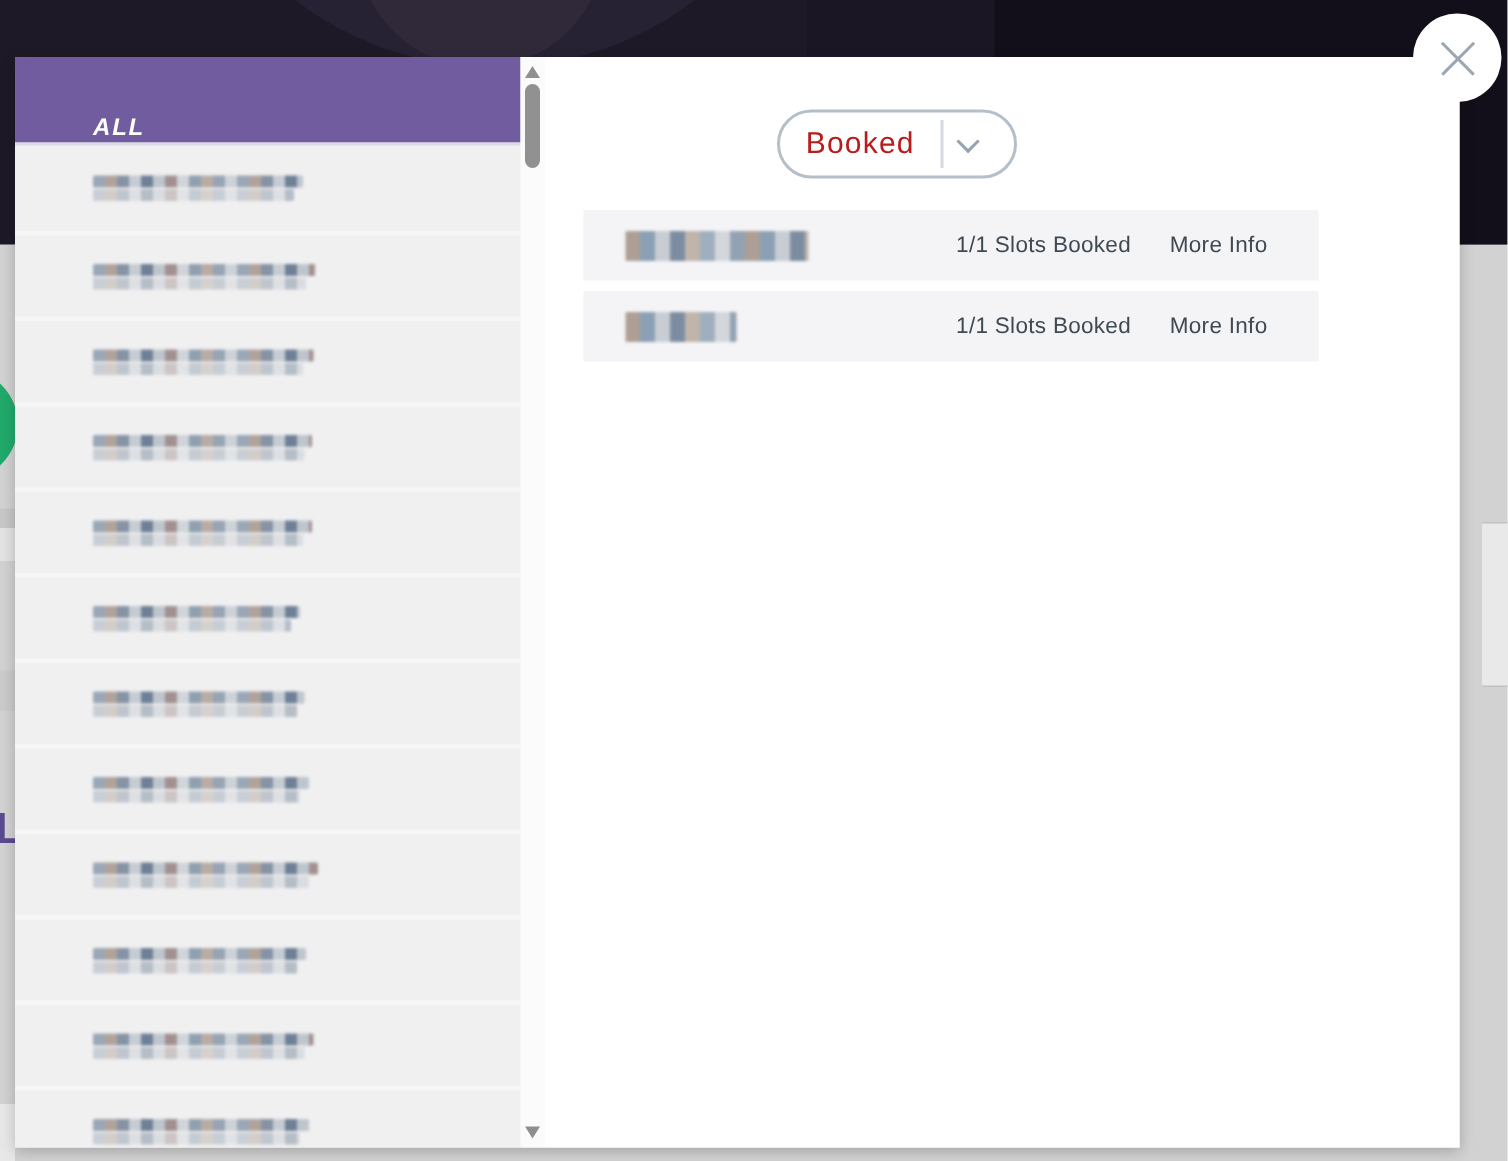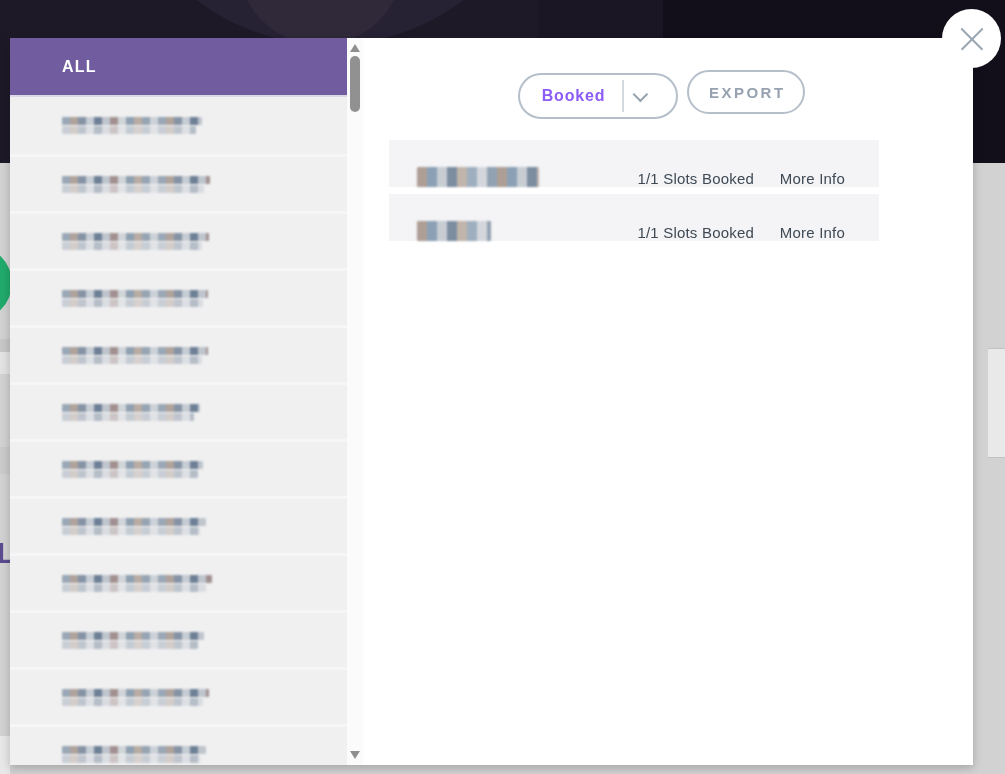--- a/index.html
+++ b/index.html
@@ -46,22 +46,22 @@
     background:#ffffff; box-shadow:0 3px 9px rgba(0,0,0,.22);
     display:flex;
   }
   
   .panel {
     position:relative; width:353px; height:100%;
     background:#f0f0f1; flex:none; overflow:hidden;
   }
   .panel-header {
     width:337px; height:57px; background:#715c9f;
-    display:flex; align-items:center; padding-left:52px;
-    color:#ffffff; font-size:16px; font-weight:bold; letter-spacing:1.2px;
+    display:flex; align-items:flex-end; padding-left:52px;
+    color:#ffffff; font-size:16px; font-weight:bold; letter-spacing:1.2px;font-style:italic;
   }
   .panel-list { border-top:2px solid #dcd9e6; width:337px; }
   .side-item {
     height:57px; display:flex; flex-direction:column; justify-content:center;
     padding-left:52px; cursor:pointer;
   }
   .side-item + .side-item { border-top:3px solid #f6f6f8; }
   .redact { height:8px; border-radius:1px; filter:blur(1px);
     background:repeating-linear-gradient(90deg,#9aa7b6 0 8px,#b0a39c 8px 16px,#8593a5 16px 24px,#c6ccd3 24px 32px,#6e8096 32px 40px,#bfc5cd 40px 48px,#a29090 48px 56px,#d0d5da 56px 64px,#8fa0b0 64px 72px,#b8aca4 72px 80px,#96a4b3 80px 88px,#cdd2d8 88px 96px);
   }
@@ -82,34 +82,34 @@
     border-radius:5px; background:#919191; cursor:grab;
   }
   
   .main { position:relative; flex:1; background:#ffffff; }
   .pill {
     position:absolute; border:2px solid #b5bfca; border-radius:999px;
     background:#ffffff; display:flex; align-items:center; justify-content:center;
     color:#96a2af; cursor:pointer;
   }
   .pill-booked { left:155px; top:35px; width:160px; height:46px; padding:0 6px 0 0; }
-  .booked-label { font-size:16px; font-weight:bold; letter-spacing:.8px; color:#8b5cf6; }
+  .booked-label { font-size:20px; font-weight:normal; letter-spacing:.8px; color:#b91c1c; }
   .booked-divider { width:2px; height:32px; background:#d4dae0; margin:0 13px 0 17px; }
   .chevron {
     width:11px; height:11px; border-left:2px solid #96a2af; border-bottom:2px solid #96a2af;
     transform:rotate(-45deg) translateY(-3px);
   }
   .btn-export { left:324px; top:32px; width:118px; height:44px; }
   .btn-print  { left:459px; top:32px; width:101px; height:44px; }
   .btn-label { font-size:15px; font-weight:bold; letter-spacing:2.5px; text-indent:2.5px; }
   
   .rows { position:absolute; left:26px; top:102px; width:490px; }
   .brow {
     height:47px; background:#f4f4f6; margin-bottom:7px;
-    display:flex; align-items:flex-end; padding:0 34px 0 28px;
+    display:flex; align-items:center; padding:0 34px 0 28px;
     color:#3e4954; font-size:15px;
   }
   .brow-name { height:20px; border-radius:1px; filter:blur(1.2px);
     background:repeating-linear-gradient(90deg,#ad9f96 0 10px,#8ba0b4 10px 20px,#c8cdd4 20px 30px,#7d8da1 30px 40px,#c0b4ab 40px 50px,#9fafbf 50px 60px,#d3d7dc 60px 70px,#93a2b2 70px 80px);
   }
   .brow-spacer { flex:1; }
   .brow-slots { letter-spacing:.2px; }
   .brow-more { margin-left:25px; width:66px; text-align:right; letter-spacing:.2px; cursor:pointer; }
   
   .close-btn {
@@ -205,23 +205,20 @@
       <div class="scroll-down"></div>
     </div>
   </div>
 
   <div class="main">
     <div class="pill pill-booked">
       <span class="booked-label">Booked</span>
       <span class="booked-divider"></span>
       <span class="chevron"></span>
     </div>
-    <div class="pill btn-export">
-      <span class="btn-label">EXPORT</span>
-    </div>
 
     <div class="rows">
 
     <div class="brow">
         <div class="brow-name" style="width: 122px;"></div>
         <div class="brow-spacer"></div>
         <div class="brow-slots">1/1 Slots Booked</div>
         <div class="brow-more">More Info</div>
       </div>
         <div class="brow">

